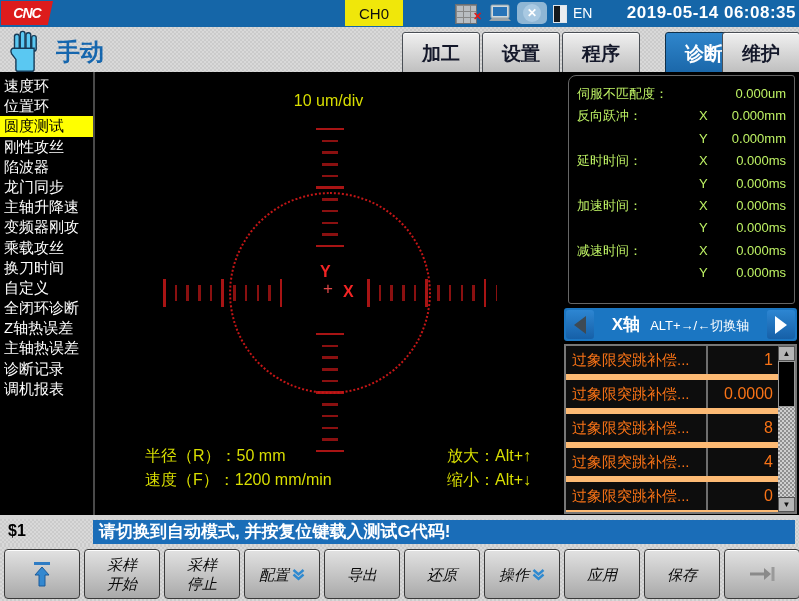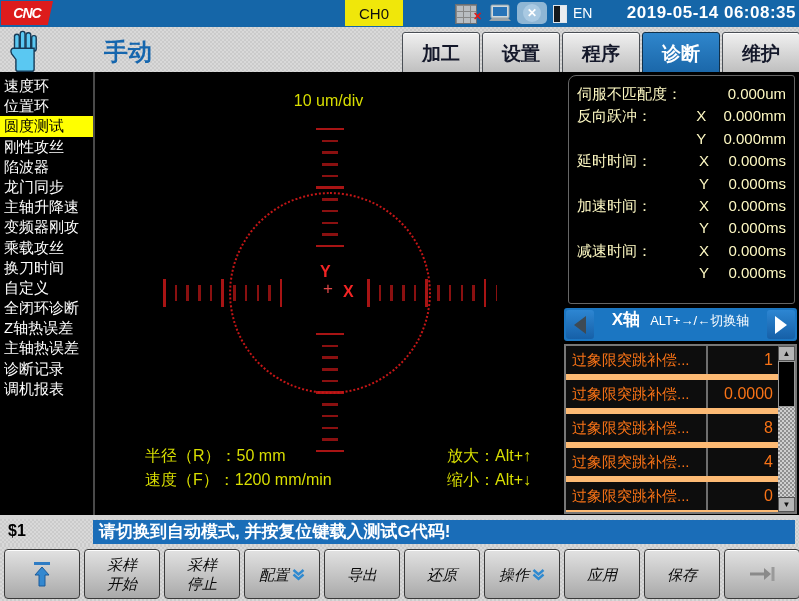--- a/index.html
+++ b/index.html
@@ -30,25 +30,25 @@
         display:flex;align-items:center;justify-content:center;}
   .close-circle{width:18px;height:18px;border-radius:50%;background:#a9c9e2;color:#fff;font-weight:bold;font-size:12px;
         display:flex;align-items:center;justify-content:center;}
   .lang-book-icon{position:absolute;left:553px;top:5px;width:12px;height:16px;border:1px solid #dfe5ea;
         background:linear-gradient(to right,#14181c 50%,#e8ecf0 50%);}
   .lang-label{position:absolute;left:573px;top:5px;color:#fff;font-size:14px;}
   .datetime{position:absolute;right:3px;top:3px;color:#fff;font-weight:bold;font-size:17px;letter-spacing:.5px;}
   
   .tabrow{position:absolute;left:0;top:27px;width:799px;height:49px;border-bottom:1px solid #9fb4c4;}
   .hand-icon{position:absolute;left:8px;top:3px;}
-  .mode-label{position:absolute;left:56px;top:9px;color:#1566ae;font-size:24px;font-weight:bold;padding-left:48px;}
+  .mode-label{position:absolute;left:56px;top:9px;color:#1566ae;font-size:24px;font-weight:bold;}
   .tab{position:absolute;top:5px;width:76px;height:41px;border:1px solid #4a4f55;border-radius:3px;
        background:linear-gradient(#f0f0f0,#bdbdbd);color:#14182a;font-size:19px;font-weight:600;
        display:flex;align-items:center;justify-content:center;box-shadow:inset 0 1px 0 #fff;}
-  .tab.active{background:linear-gradient(#2f86cc,#1a66a8);color:#fff;border-color:#10304a;box-shadow:none;}
+  .tab.active{background:linear-gradient(#2f86cc,#1a66a8);color:#fff;border-color:#10304a;box-shadow:none;margin-left:23px;}
   
   .content{position:absolute;left:0;top:72px;width:799px;height:443px;background:#000;}
   .sidebar{position:absolute;left:0;top:0;width:93px;height:443px;background:#000;padding-top:4px;box-sizing:border-box;}
   .side-item{height:20.2px;line-height:20.2px;color:#fff;font-size:15px;padding-left:4px;white-space:nowrap;overflow:hidden;}
   .side-item.selected{background:#ffff00;color:#000;}
   .vdivider{position:absolute;left:93px;top:0;width:2px;height:443px;background:#4a4a4a;}
   
   .plot{position:absolute;left:95px;top:0;width:467px;height:443px;background:#000;overflow:hidden;}
   .scale-label{position:absolute;left:50%;transform:translateX(-50%);top:20px;color:#d8de00;font-size:16px;}
   .ruler{position:absolute;}
@@ -63,26 +63,26 @@
   .axis-y-label{position:absolute;left:225px;top:191px;color:#f22424;font-size:16px;font-weight:bold;}
   .center-marker{position:absolute;left:228px;top:207px;color:#e04848;font-size:17px;}
   .axis-x-label{position:absolute;left:248px;top:211px;color:#f22424;font-size:16px;font-weight:bold;}
   .plot-note{position:absolute;color:#d8de00;font-size:16px;white-space:nowrap;}
   
   .rightpanel{position:absolute;left:562px;top:0;width:237px;height:443px;background:#000;}
   .info-panel{position:absolute;left:6px;top:3px;width:227px;height:229px;border:1px solid #666;
        border-radius:8px 3px 3px 3px;box-sizing:border-box;background:#000;}
   .info-title{padding:7px 0 0 10px;color:#fff;font-size:15px;}
   .info-rows{margin-top:7px;}
-  .info-row{display:flex;height:22.4px;line-height:22.4px;color:#fef9c3;font-size:15px;}
+  .info-row{display:flex;height:22.4px;line-height:22.4px;color:#bef264;font-size:13px;}
   .i-label{width:122px;padding-left:8px;}
   .i-axis{width:28px;}
   .i-value{flex:1;text-align:right;padding-right:8px;}
   .axis-switcher{position:absolute;left:2px;top:236px;width:233px;height:33px;background:#1b76c2;border-radius:3px;
-       display:flex;align-items:flex-start;}
+       display:flex;align-items:center;}
   .axis-btn{width:28px;height:29px;margin:2px;border-radius:3px;background:linear-gradient(#2d86d2,#1660a8);
        display:flex;align-items:center;justify-content:center;}
   .tri-left{width:0;height:0;border-top:9px solid transparent;border-bottom:9px solid transparent;border-right:12px solid #3e4a54;}
   .tri-right{width:0;height:0;border-top:9px solid transparent;border-bottom:9px solid transparent;border-left:12px solid #fff;}
   .axis-center{flex:1;text-align:center;color:#fff;white-space:nowrap;}
   .axis-name{font-weight:bold;font-size:17px;margin-right:10px;}
   .axis-hint{font-size:13px;}
   .param-table{position:absolute;left:2px;top:272px;width:233px;height:170px;border:2px solid #777;
        box-sizing:border-box;background:#0d0d0d;overflow:hidden;}
   .t-rows{width:calc(100% - 17px);}

